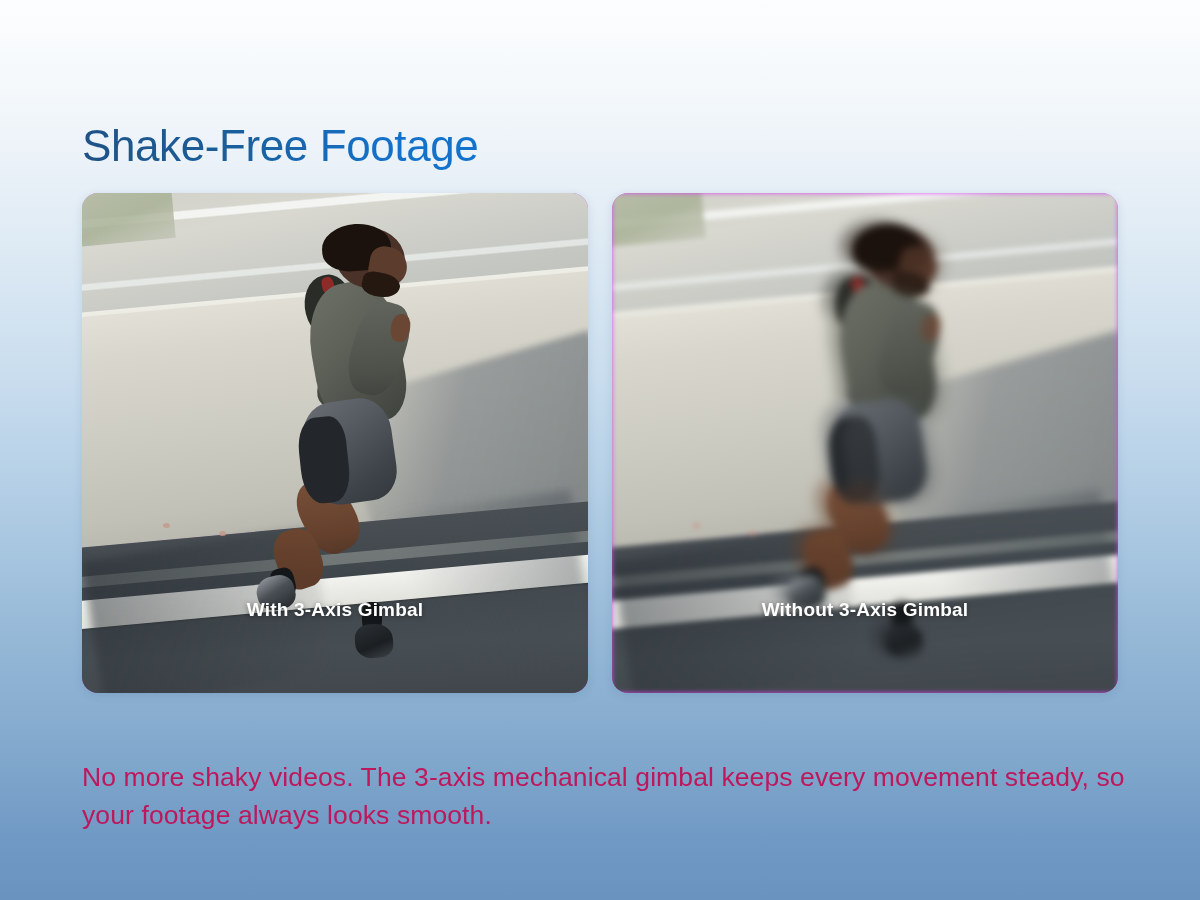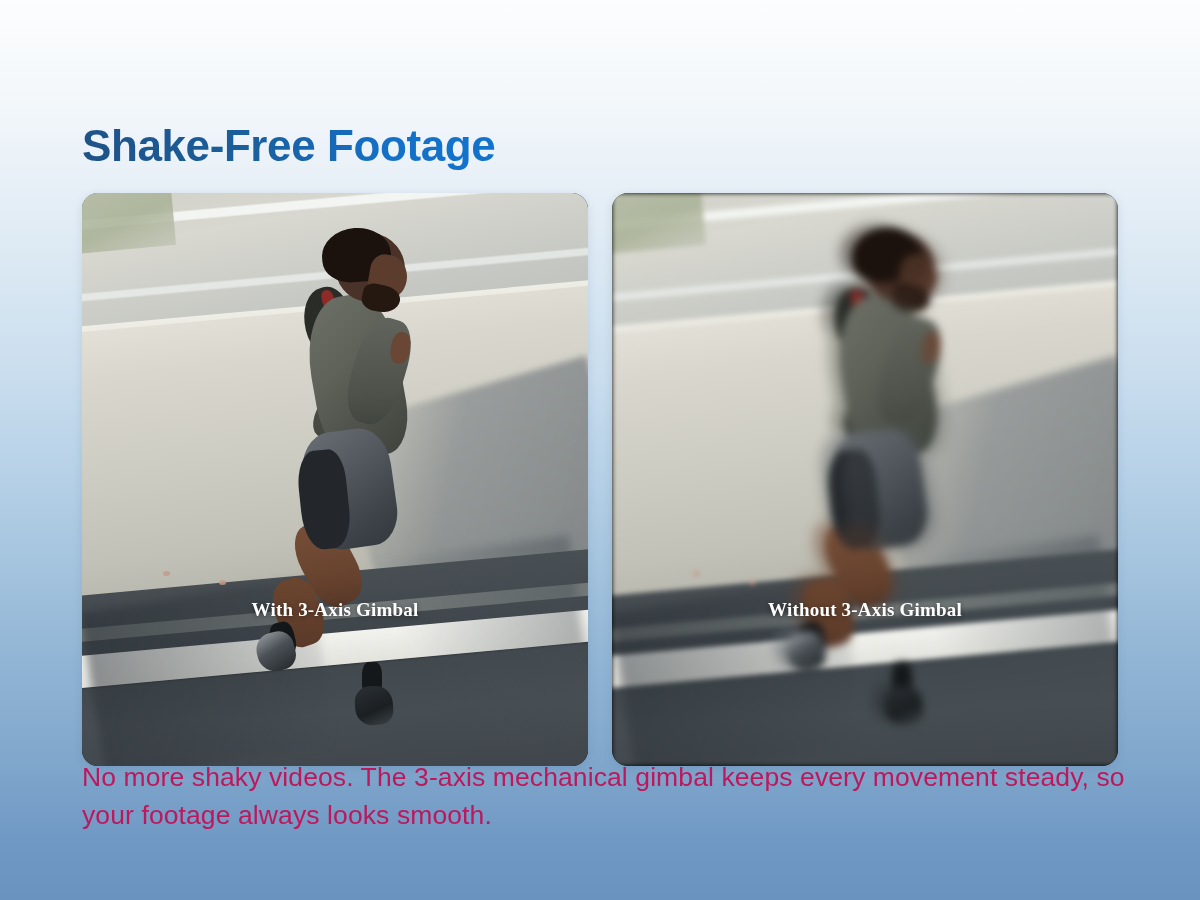--- a/index.html
+++ b/index.html
@@ -30,21 +30,21 @@
     width: 1200px;
     height: 900px;
   }
 
   
   .title {
     position: absolute;
     left: 82px;
     top: 88px;
     font-size: 44px;
-    font-weight: bold;
+    font-weight: normal;
     letter-spacing: -0.4px;
     line-height: 58px;
     background-image: linear-gradient(90deg, #1f5287 0%, #1a5f9c 40%, #1470c8 75%, #1273cc 100%);
     -webkit-background-clip: text;
     background-clip: text;
     color: transparent;
     -webkit-text-fill-color: transparent;
     white-space: nowrap;
   }
 
@@ -54,26 +54,25 @@
     left: 82px;
     top: 193px;
     width: 1036px;
     height: 500px;
     display: flex;
     gap: 24px;
   }
   .panel {
     position: relative;
     width: 506px;
-    height: 573px;
+    height: 500px;
     border-radius: 16px;
     overflow: hidden;
-    background: #000000;
+    background: #d946ef;
     box-shadow: 0 2px 10px rgba(40,70,110,0.13);
-    font-family: Liberation Serif, serif;
   }
 
   
   .scene {
     position: absolute;
     inset: 0;
     overflow: hidden;
   }
   
   .slab {

